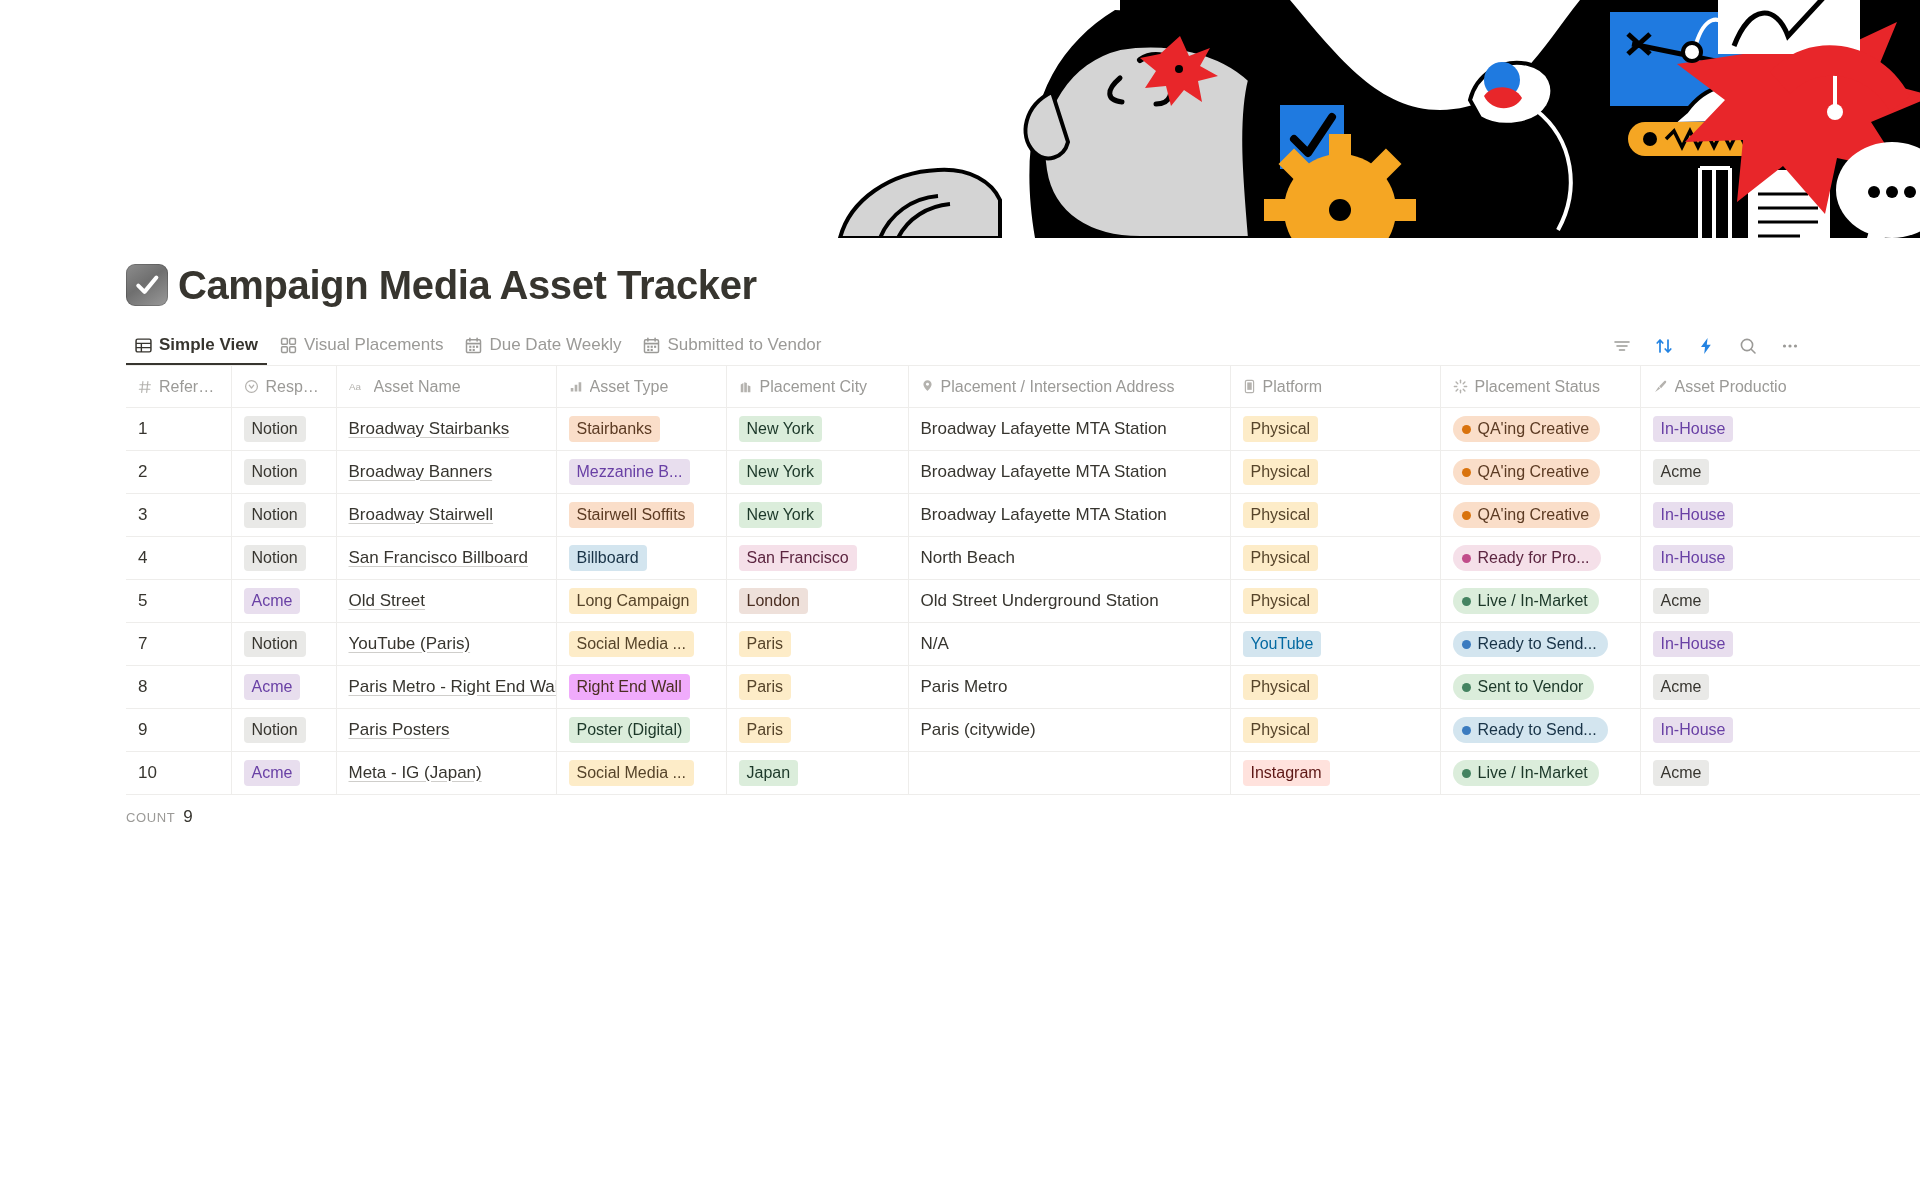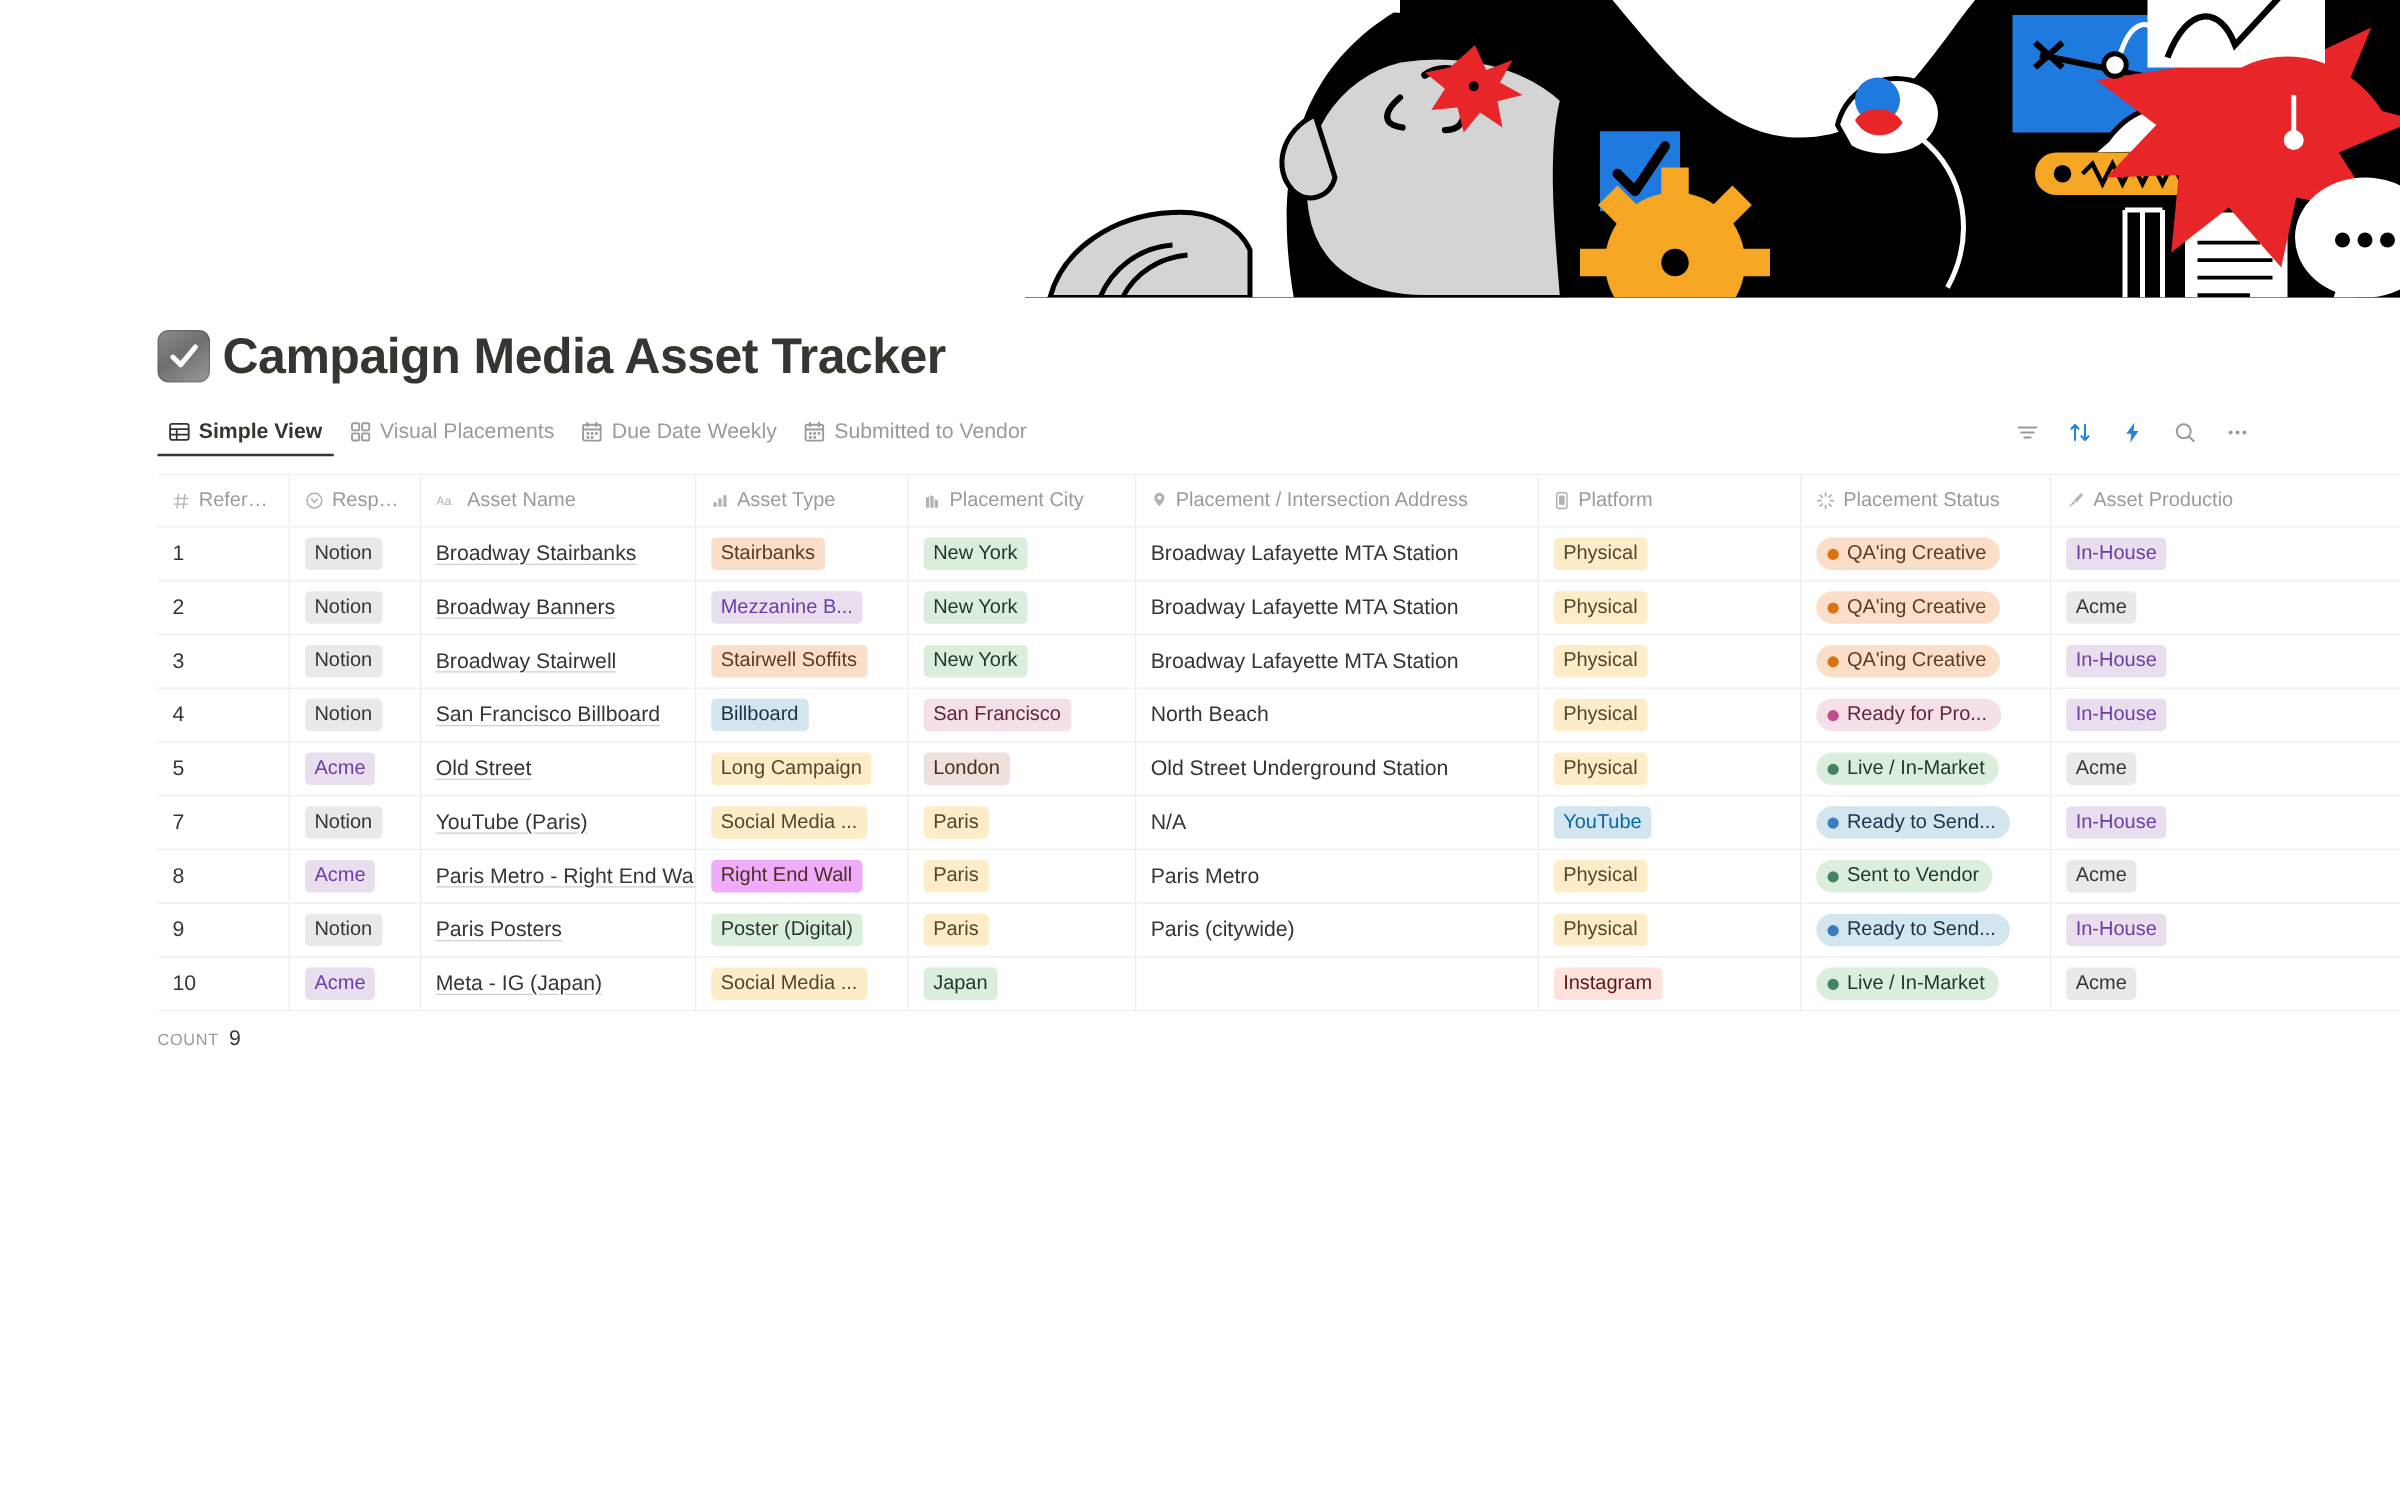--- a/index.html
+++ b/index.html
@@ -78,21 +78,21 @@
     height: 2.5px; background: #37352f;
   }
   .tab .ic { display: flex; align-items: center; flex: none; }
   .tab .ic svg { display: block; }
 
   .tools { display: flex; align-items: center; gap: 22px; padding-bottom: 9px; }
   .tool { cursor: pointer; display: flex; align-items: center; }
 
   
   .table-wrap {
-    margin-top: 14px;
+    margin-top: 0;
     padding-left: 126px;
     width: 1920px;
     overflow: hidden;
   }
   table.grid {
     border-collapse: collapse;
     table-layout: fixed;
     width: 1806px;
   }
   table.grid th, table.grid td {

